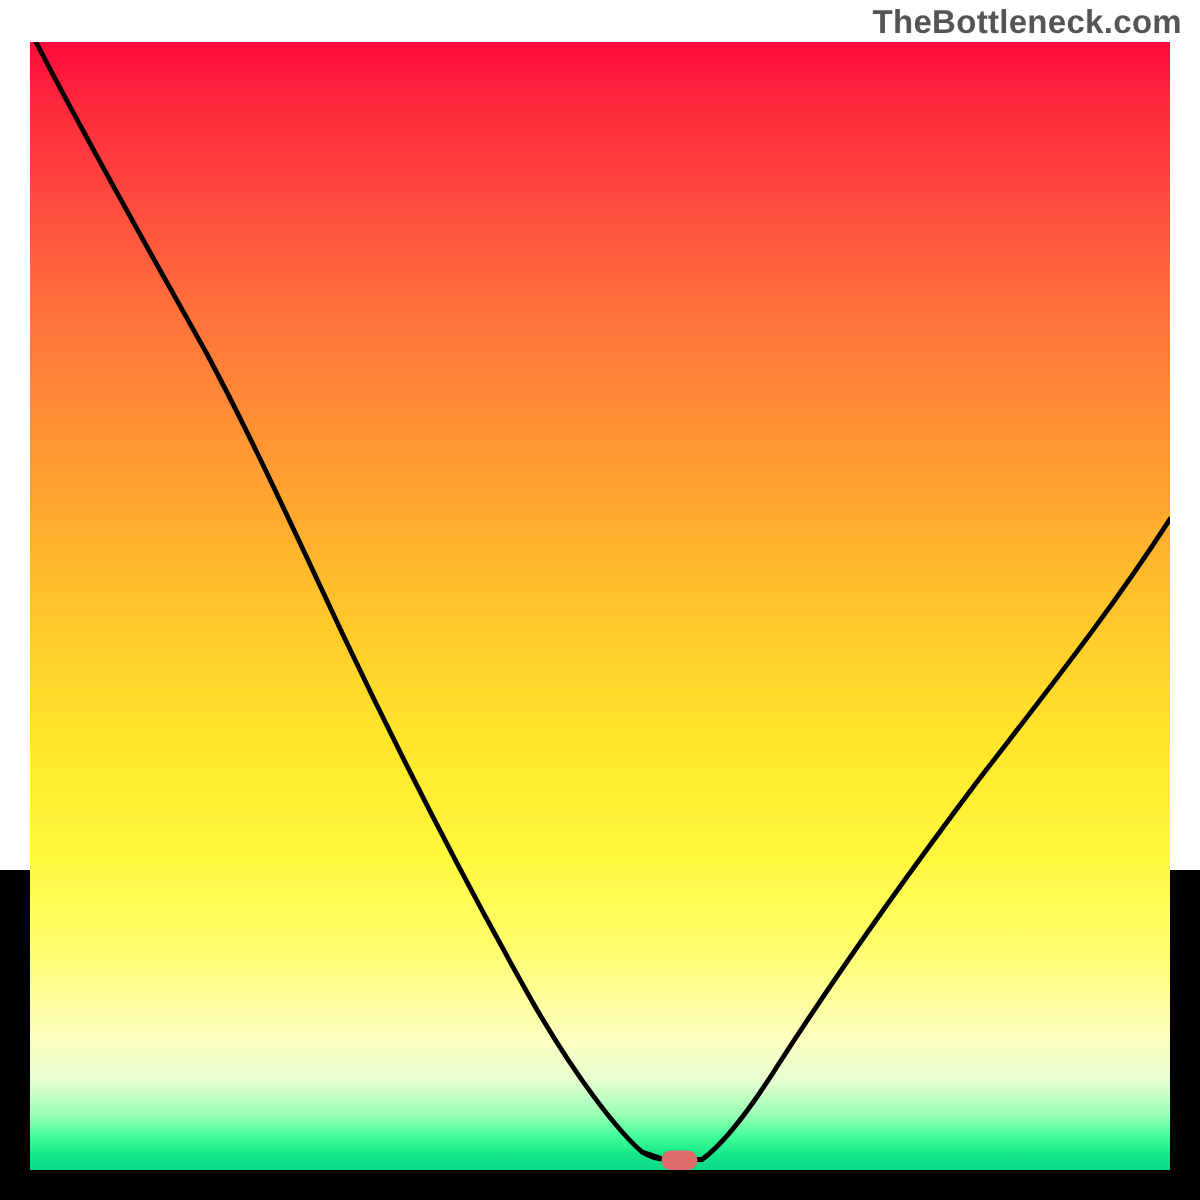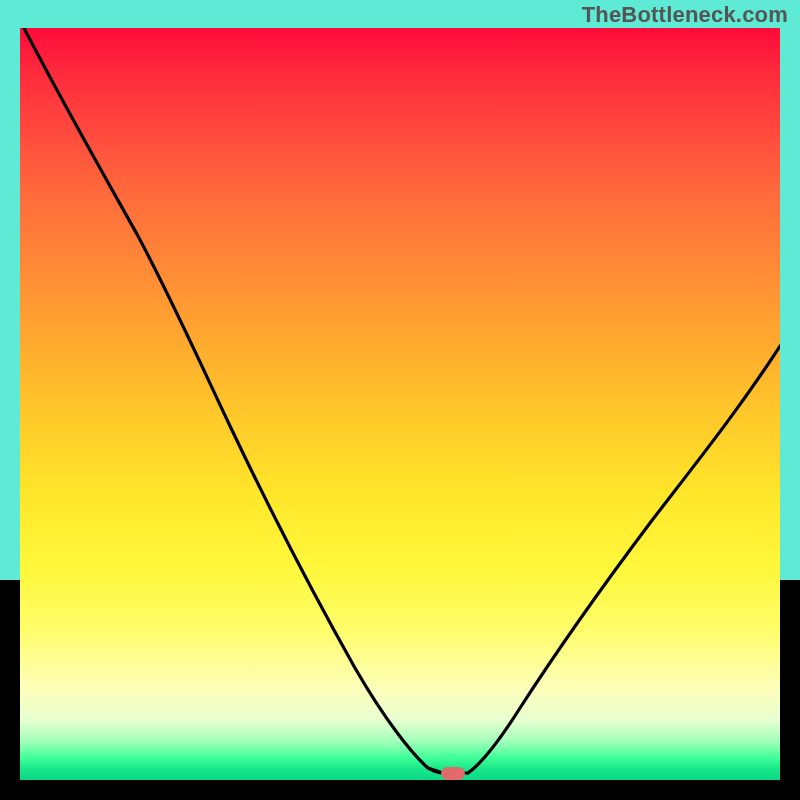--- a/index.html
+++ b/index.html
@@ -8,21 +8,21 @@
     width: 800px;
     height: 800px;
     background: #000;
     overflow: hidden;
     font-family: Arial, Helvetica, sans-serif;
   }
   .frame {
     position: relative;
     width: 800px;
     height: 580px;
-    background: #5eead4;
+    background: #ffffff;
   }
   .watermark {
     position: absolute;
     top: 2px;
     right: 12px;
     color: #555555;
     font-size: 22px;
     font-weight: 600;
     letter-spacing: 0.2px;
     z-index: 10;

